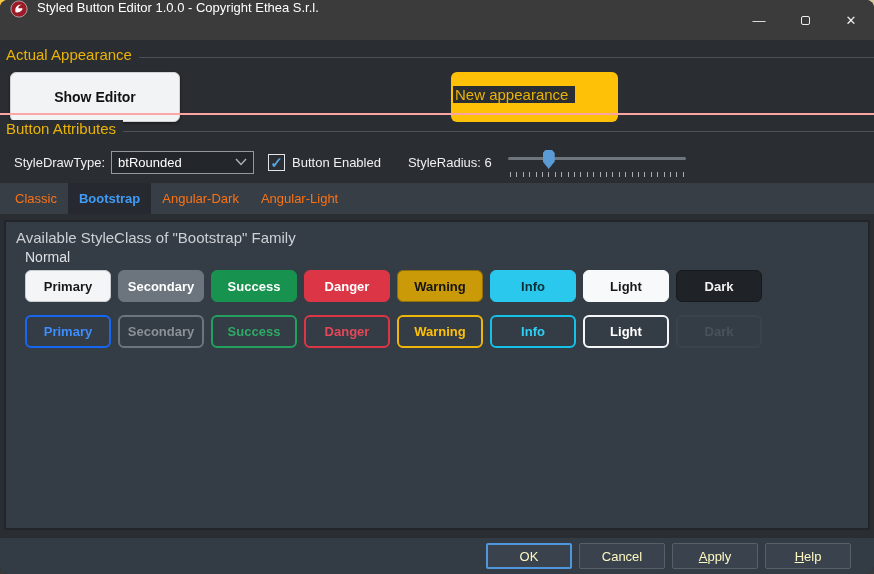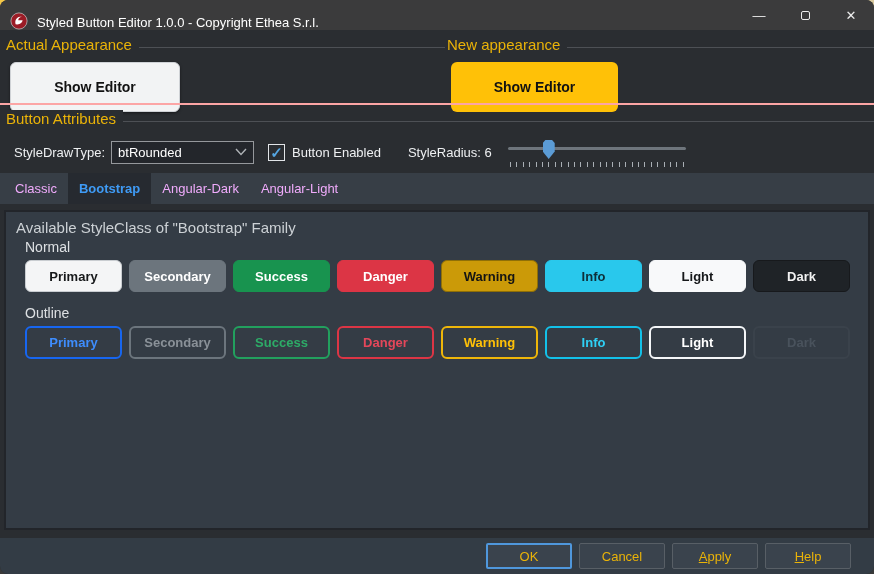--- a/index.html
+++ b/index.html
@@ -8,39 +8,39 @@
 
   .corner-accent-left { position:absolute; top:0; left:0; width:9px; height:33px;
     background:linear-gradient(#f6c94a,#d79d1c); }
   .corner-accent-right { position:absolute; top:0; right:0; width:26px; height:26px;
     background:#d9c99e; }
 
   .window { position:relative; z-index:1; width:874px; height:574px; background:#2a2d31;
     border-radius:8px; overflow:hidden; display:flex; flex-direction:column; color:#e9ebed; }
 
   
-  .titlebar { flex:none; height:30px; background:#3b3b3c; display:flex; align-items:flex-end;
+  .titlebar { flex:none; height:40px; background:#3b3b3c; display:flex; align-items:flex-start;
     padding-left:10px; font-size:13px; color:#ffffff; }
   .app-icon { width:18px; height:18px; margin-right:9px; flex:none; }
   .tb-title { flex:1; white-space:nowrap; overflow:hidden; }
   .tb-controls { display:flex; height:100%; flex:none; }
   .tb-btn { width:46px; height:100%; display:flex; align-items:center; justify-content:center;
     color:#ededed; font-size:13px; }
   .max-glyph { width:9px; height:9px; border:1px solid #ededed; border-radius:2px; display:block; }
 
   
   .gb-label-row { position:relative; height:21px; }
   .gb-line { position:absolute; left:0; right:0; top:12px; height:1px; background:#4d5055; }
   .gb-label { position:absolute; top:1px; background:#2a2d31; padding:0 7px 0 2px;
     font-size:15px; color:#eab308; }
 
   .top-section { flex:none; height:73px; display:flex; }
   .group-left { width:437px; padding:5px 0 0 4px; }
   .group-right { flex:1; padding:5px 0 0 0; }
-  .group-right .gb-label { left:8px; }
+  .group-right .gb-label { left:16px;margin-top:40px; }
 
   .show-editor-btn { display:flex; align-items:center; justify-content:center;
     width:170px; height:50px; margin:6px 0 0 6px; border-radius:6px;
     font-size:14px; font-weight:bold; border:1px solid transparent; }
   .show-editor-actual { border:1px solid #cfd2d6; box-shadow:0 1px 3px rgba(0,0,0,.45); }
   .group-right .show-editor-btn { margin-left:14px; width:167px; border:none; }
 
   
   .attrs-section { flex:none; height:62px; border-top:2px solid #fca5a5; padding:4px 0 0 4px; }
   .attrs-row { display:flex; align-items:center; margin:8px 0 0 10px; font-size:13px; color:#eef0f2; }
@@ -57,39 +57,39 @@
   .slider { position:relative; width:178px; height:28px; margin-left:16px; }
   .slider-track { position:absolute; left:0; right:0; top:9px; height:3px; background:#6e757c; border-radius:2px; }
   .slider-thumb { position:absolute; top:2px; left:calc(23% - 6px); width:12px; height:19px; background:#5b9bd5;
     clip-path:polygon(22% 0, 78% 0, 100% 16%, 100% 60%, 50% 100%, 0 60%, 0 16%); }
   .slider-ticks { position:absolute; left:2px; right:0px; top:24px; height:5px;
     background:repeating-linear-gradient(90deg,#a9afb5 0 1px,transparent 1px 6.4px); }
 
   
   .tab-spacer { flex:none; height:8px; }
   .tabstrip { flex:none; height:31px; background:#373e46; display:flex; align-items:stretch; padding-left:4px; }
-  .tab { display:flex; align-items:center; padding:0 11px; font-size:13px; color:#f0abfc; cursor:default; }
+  .tab { display:flex; align-items:center; padding:0 11px; font-size:13px; color:#f97316; cursor:default; }
   .tab.selected { background:#262a30; color:#3f9bf5; font-weight:bold; }
   .tab-gap { flex:none; height:6px; }
 
   
   .panel { flex:1; margin:0 4px; background:#343c45; border:2px solid #22252a; padding:7px 10px; overflow:hidden; }
   .panel-heading { font-size:15px; color:#ccd1d5; }
   .row-label { font-size:14px; color:#dde0e3; margin:3px 0 5px 9px; }
   .btn-row { display:flex; gap:7px; margin-left:9px; }
-  .style-btn { flex:none; width:97px; height:32px; border-radius:6px; display:flex; align-items:center;
+  .style-btn { flex:none; width:86px; height:32px; border-radius:6px; display:flex; align-items:center;
     justify-content:center; font-size:13px; font-weight:bold; border:1px solid transparent; cursor:default; }
   .style-btn.outline { background:transparent; border-width:2px; border-style:solid; height:33px; }
   .outline-block { margin-top:13px; }
 
   
   .footer-gap { flex:none; height:8px; }
   .footer { flex:none; height:36px; background:#333c45; display:flex; align-items:center;
     justify-content:flex-end; gap:7px; padding-right:23px; }
-  .footer-btn { width:86px; height:26px; background:#3a434d; border:1px solid #585f66; color:#eab308;
+  .footer-btn { width:86px; height:26px; background:#3a434d; border:1px solid #585f66; color:#fef9c3;
     font-size:13px; display:flex; align-items:center; justify-content:center; border-radius:2px; }
   .footer-btn.default { border:2px solid #4f97dc; }
   .label-block { display:block; }
   .uak .label-block::first-letter { text-decoration:underline; }
 </style>
 </head>
 <body>
 
 <div class="corner-accent-left"></div>
 <div class="corner-accent-right"></div>
@@ -220,21 +220,20 @@
         <div class="style-btn" style="background: rgb(248, 249, 250); color: rgb(22, 24, 26); border-color: rgb(248, 249, 250);">
           <span>Light</span>
         </div>
 
         <div class="style-btn" style="background: rgb(31, 35, 39); color: rgb(242, 242, 242); border-color: rgb(23, 25, 28);">
           <span>Dark</span>
         </div>
       </div>
 
     <div class="outline-block">
-      <div class="row-label">Outline</div>
       <div class="btn-row">
 
           <div class="style-btn outline" style="color: rgb(62, 141, 253); border-color: rgb(23, 102, 240);">
             <span>Primary</span>
           </div>
 
           <div class="style-btn outline" style="color: rgb(138, 145, 152); border-color: rgb(108, 117, 125);">
             <span>Secondary</span>
           </div>
 

